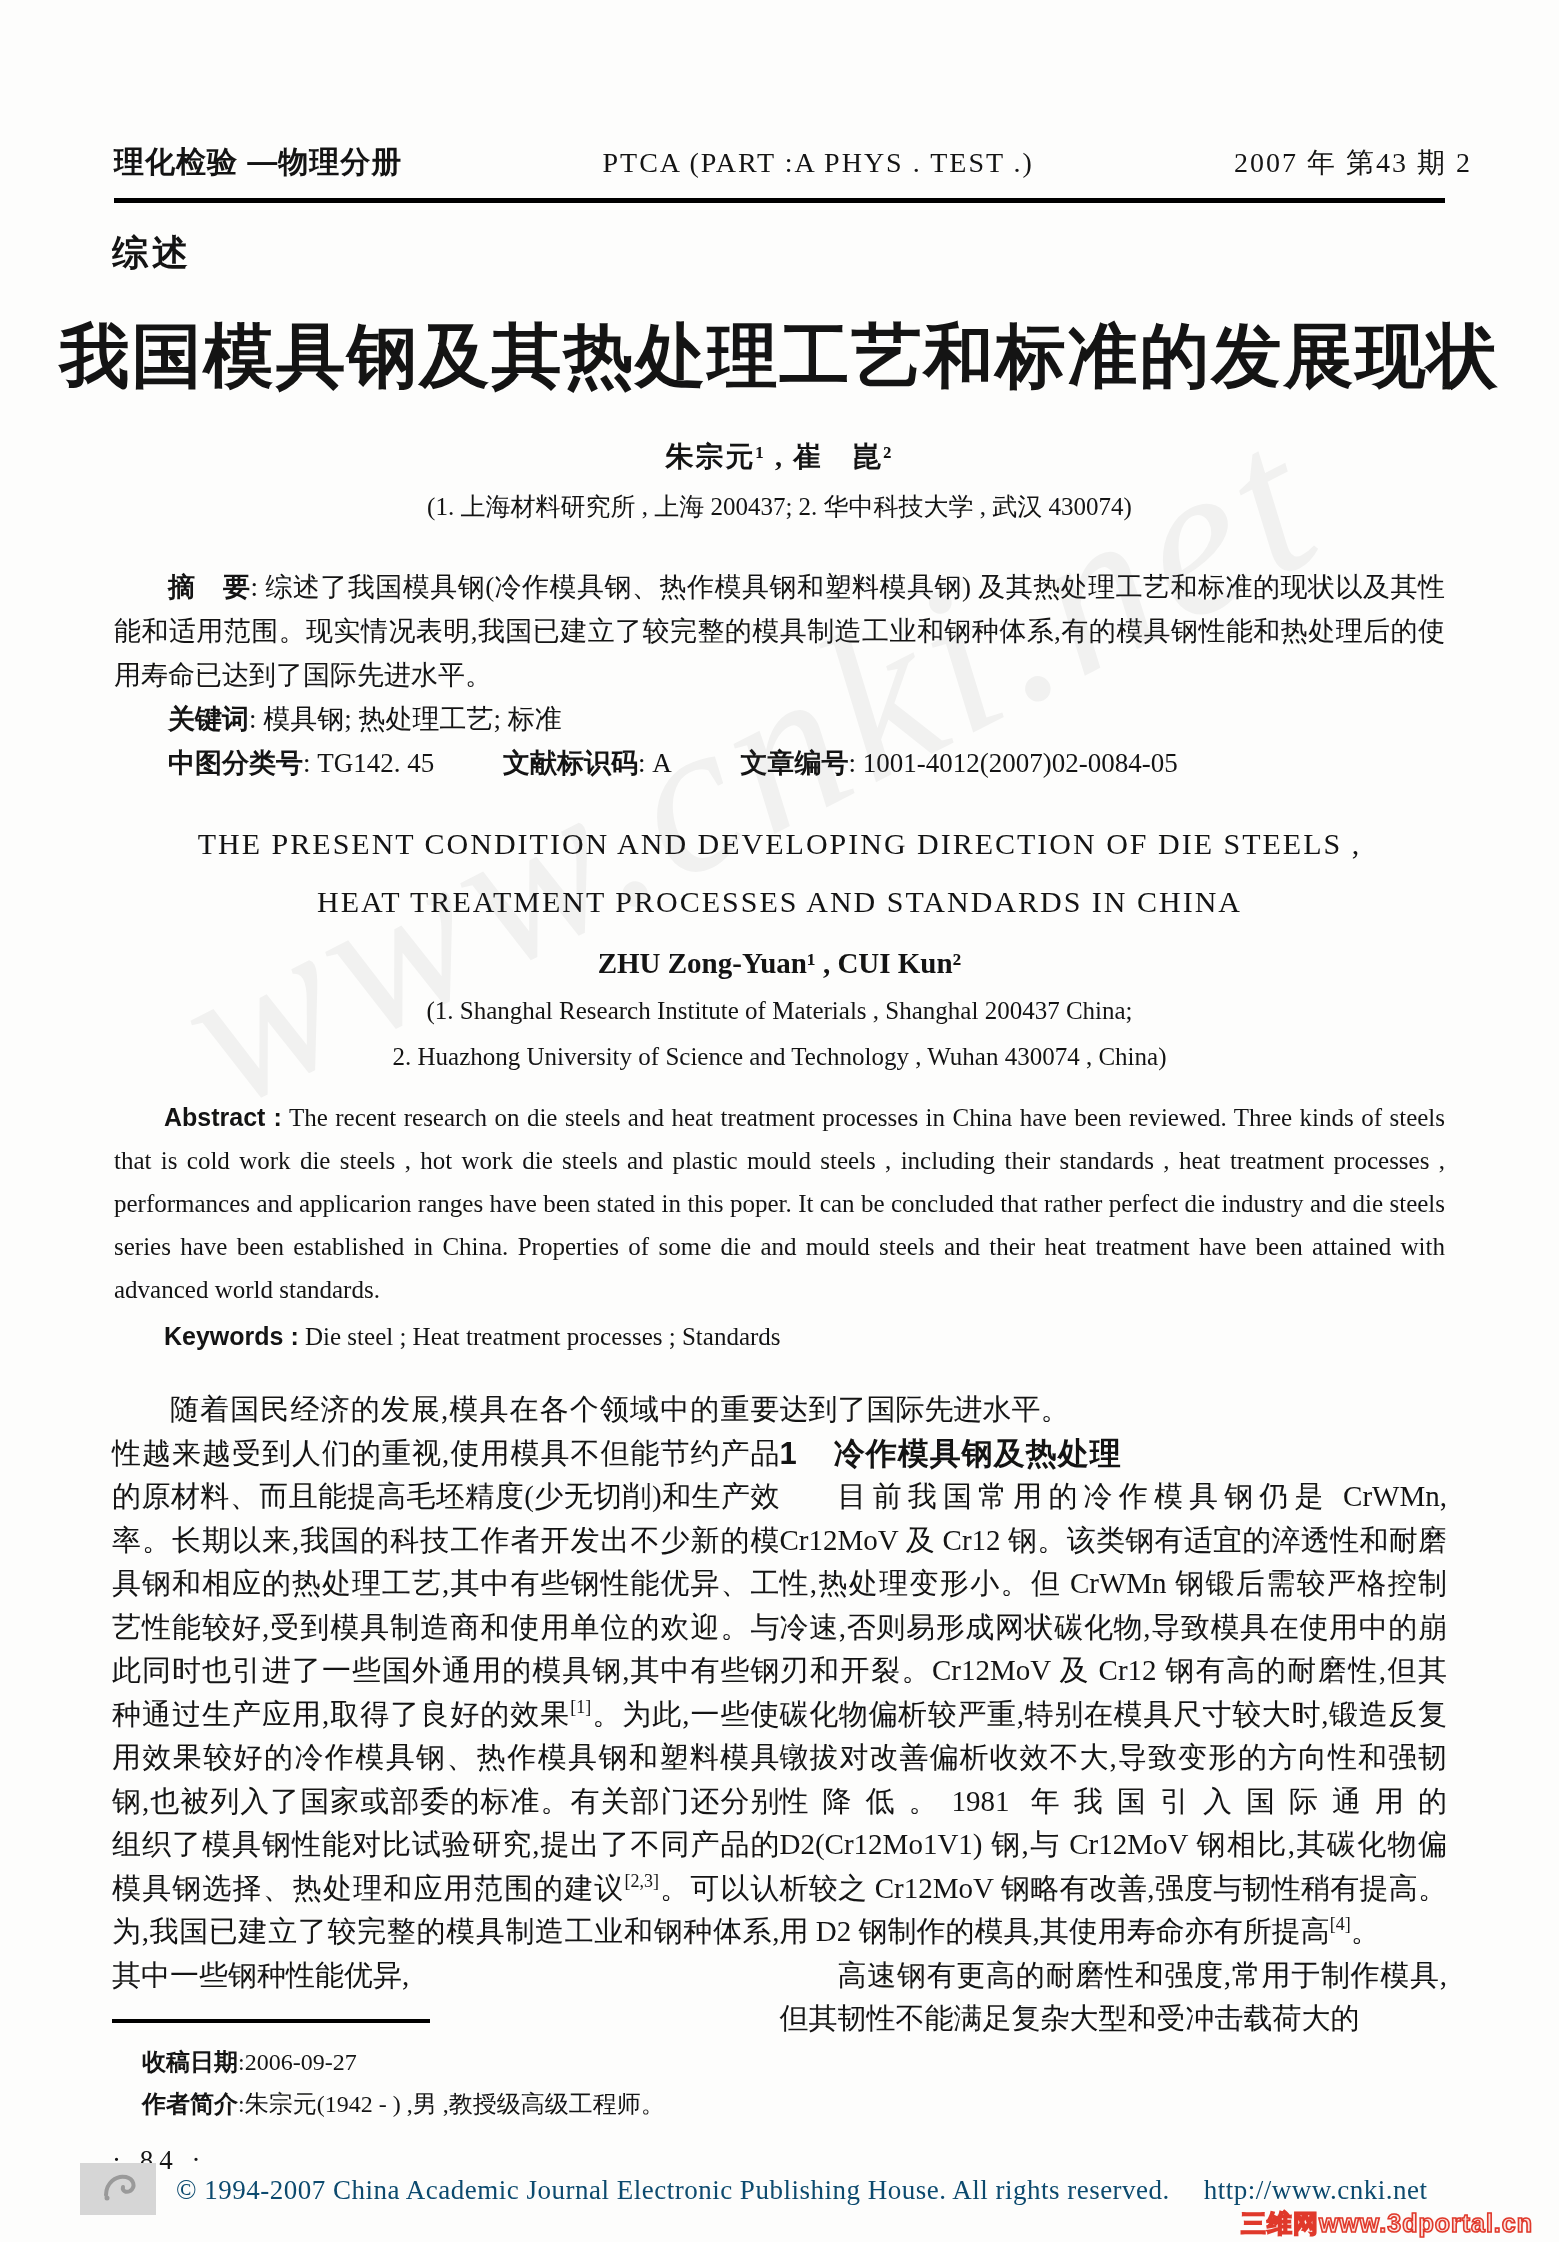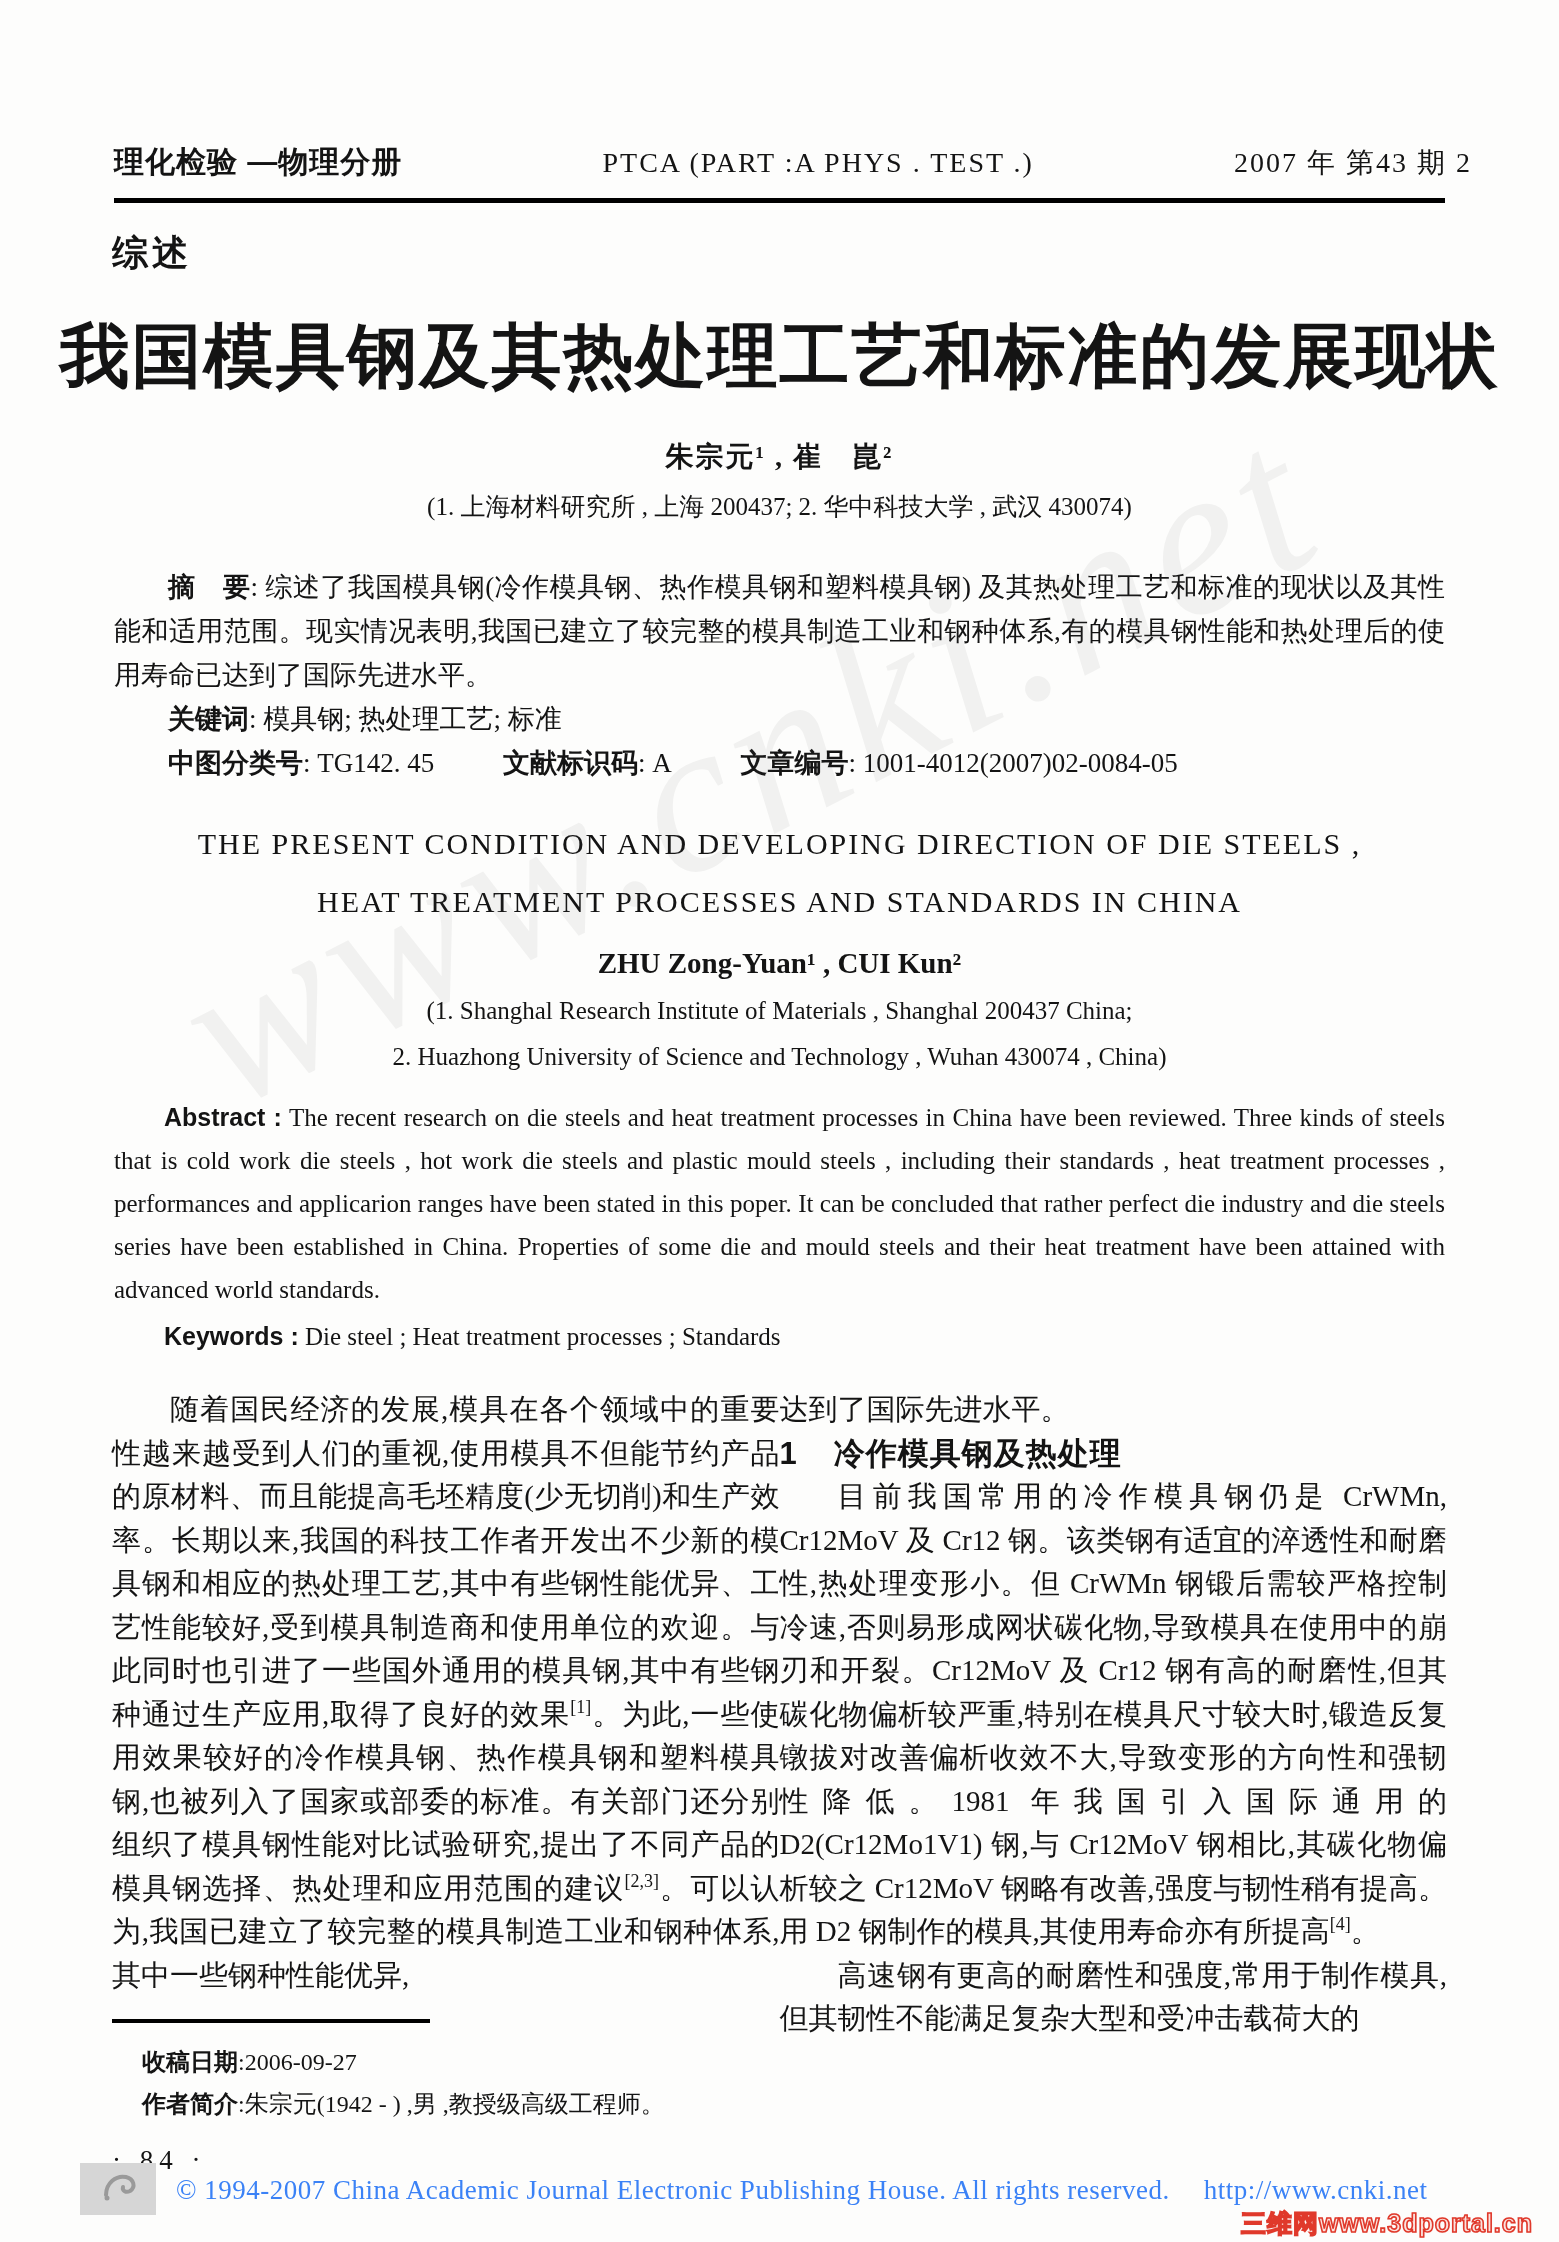--- a/index.html
+++ b/index.html
@@ -92,21 +92,21 @@
     pointer-events:none;white-space:nowrap;
   }
 
   
   .logo-box{
     position:absolute;left:80px;bottom:27px;width:76px;height:52px;
     background:#d6d6d6;display:flex;align-items:center;justify-content:center;
   }
   .copyright{
     position:absolute;left:176px;bottom:36px;
-    color:#3b82f6;font-size:27px;letter-spacing:0.5px;
+    color:#0c4a6e;font-size:27px;letter-spacing:0.5px;
   }
   .copyright .url{margin-left:34px;}
   .red-mark{
     position:absolute;right:26px;bottom:2px;
     font-family:"Liberation Sans","DejaVu Sans",sans-serif;
     font-weight:bold;font-size:25px;letter-spacing:1px;
     color:#fbe3df;
     -webkit-text-stroke:1.6px #e0392b;
     text-shadow:0 0 1px #e0392b;
   }

